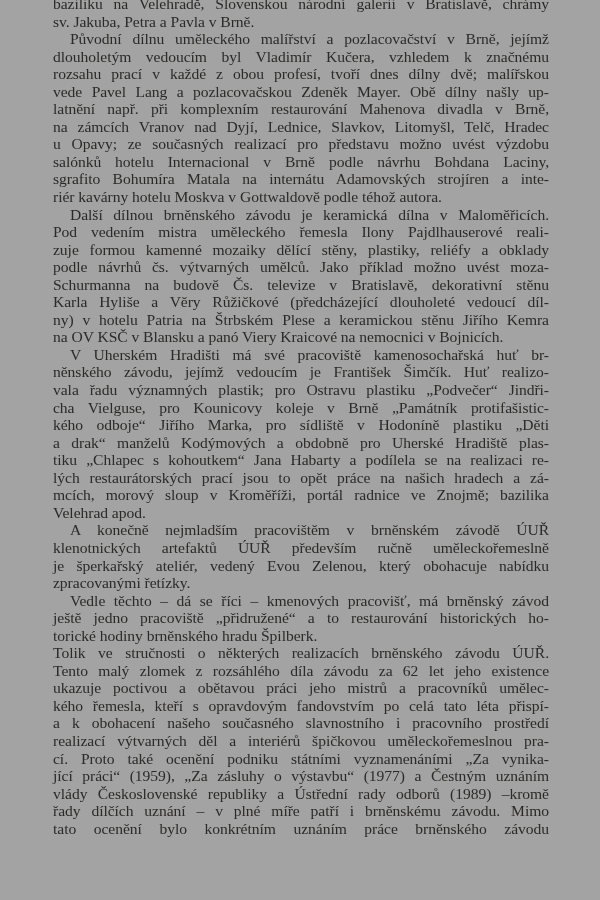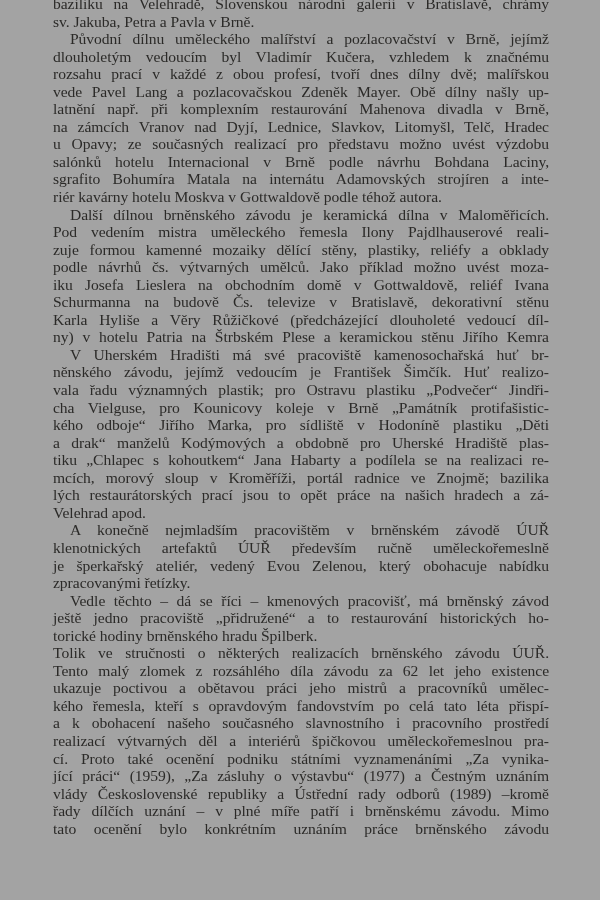--- a/index.html
+++ b/index.html
@@ -63,35 +63,35 @@
         <span class="line">u Opavy; ze současných realizací pro představu možno uvést výzdobu</span>
         <span class="line">salónků hotelu Internacional v Brně podle návrhu Bohdana Laciny,</span>
         <span class="line">sgrafito Bohumíra Matala na internátu Adamovských strojíren a inte-</span>
         <span class="line last">riér kavárny hotelu Moskva v Gottwaldově podle téhož autora.</span>
       </div>
       <div class="paragraph">
         <span class="line indent">Další dílnou brněnského závodu je keramická dílna v Maloměřicích.</span>
         <span class="line">Pod vedením mistra uměleckého řemesla Ilony Pajdlhauserové reali-</span>
         <span class="line">zuje formou kamenné mozaiky dělící stěny, plastiky, reliéfy a obklady</span>
         <span class="line">podle návrhů čs. výtvarných umělců. Jako příklad možno uvést moza-</span>
-        <span class="line">iku Josefa Lieslera na obchodním domě v Gottwaldově, reliéf Ivana</span>
         <span class="line">Schurmanna na budově Čs. televize v Bratislavě, dekorativní stěnu</span>
         <span class="line">Karla Hyliše a Věry Růžičkové (předcházející dlouholeté vedoucí díl-</span>
         <span class="line">ny) v hotelu Patria na Štrbském Plese a keramickou stěnu Jiřího Kemra</span>
+        <span class="line last">na OV KSČ v Blansku a panó Viery Kraicové na nemocnici v Bojnicích.</span>
       </div>
       <div class="paragraph">
         <span class="line indent">V Uherském Hradišti má své pracoviště kamenosochařská huť br-</span>
         <span class="line">něnského závodu, jejímž vedoucím je František Šimčík. Huť realizo-</span>
         <span class="line">vala řadu významných plastik; pro Ostravu plastiku „Podvečer“ Jindři-</span>
         <span class="line">cha Vielguse, pro Kounicovy koleje v Brně „Památník protifašistic-</span>
         <span class="line">kého odboje“ Jiřího Marka, pro sídliště v Hodoníně plastiku „Děti</span>
         <span class="line">a drak“ manželů Kodýmových a obdobně pro Uherské Hradiště plas-</span>
         <span class="line">tiku „Chlapec s kohoutkem“ Jana Habarty a podílela se na realizaci re-</span>
+        <span class="line">lých restaurátorských prací jsou to opět práce na našich hradech a zá-</span>
         <span class="line">mcích, morový sloup v Kroměříži, portál radnice ve Znojmě; bazilika</span>
-        <span class="line">lých restaurátorských prací jsou to opět práce na našich hradech a zá-</span>
         <span class="line last">Velehrad apod.</span>
       </div>
       <div class="paragraph">
         <span class="line indent">A konečně nejmladším pracovištěm v brněnském závodě ÚUŘ</span>
         <span class="line">klenotnických artefaktů ÚUŘ především ručně uměleckořemeslně</span>
         <span class="line">je šperkařský ateliér, vedený Evou Zelenou, který obohacuje nabídku</span>
         <span class="line last">zpracovanými řetízky.</span>
       </div>
       <div class="paragraph">
         <span class="line indent">Vedle těchto – dá se říci – kmenových pracovišť, má brněnský závod</span>

